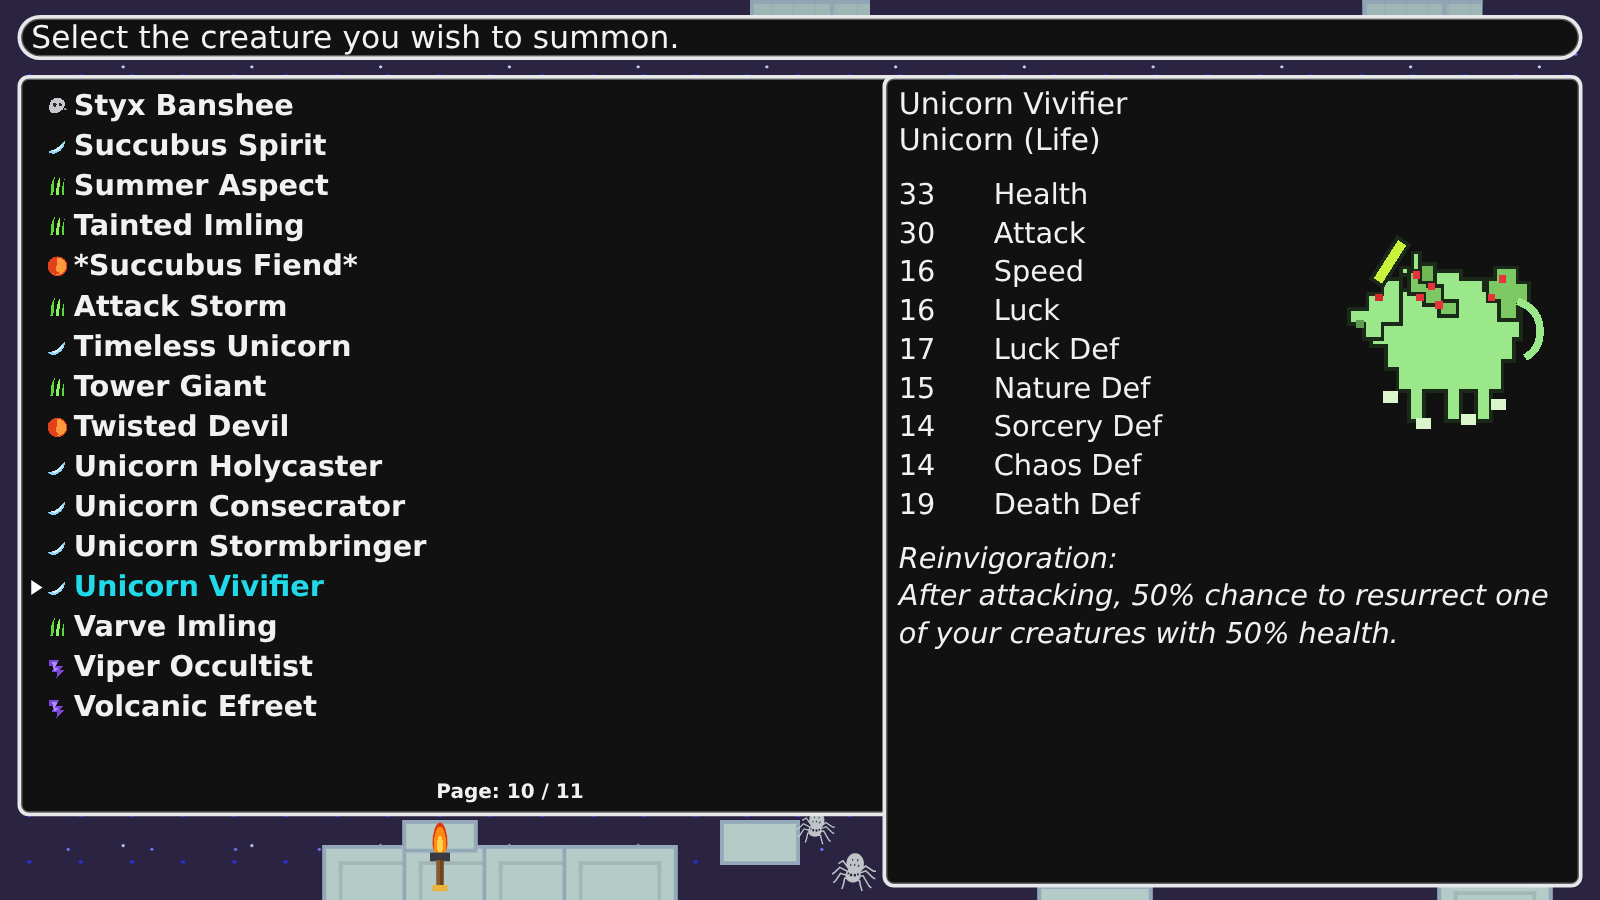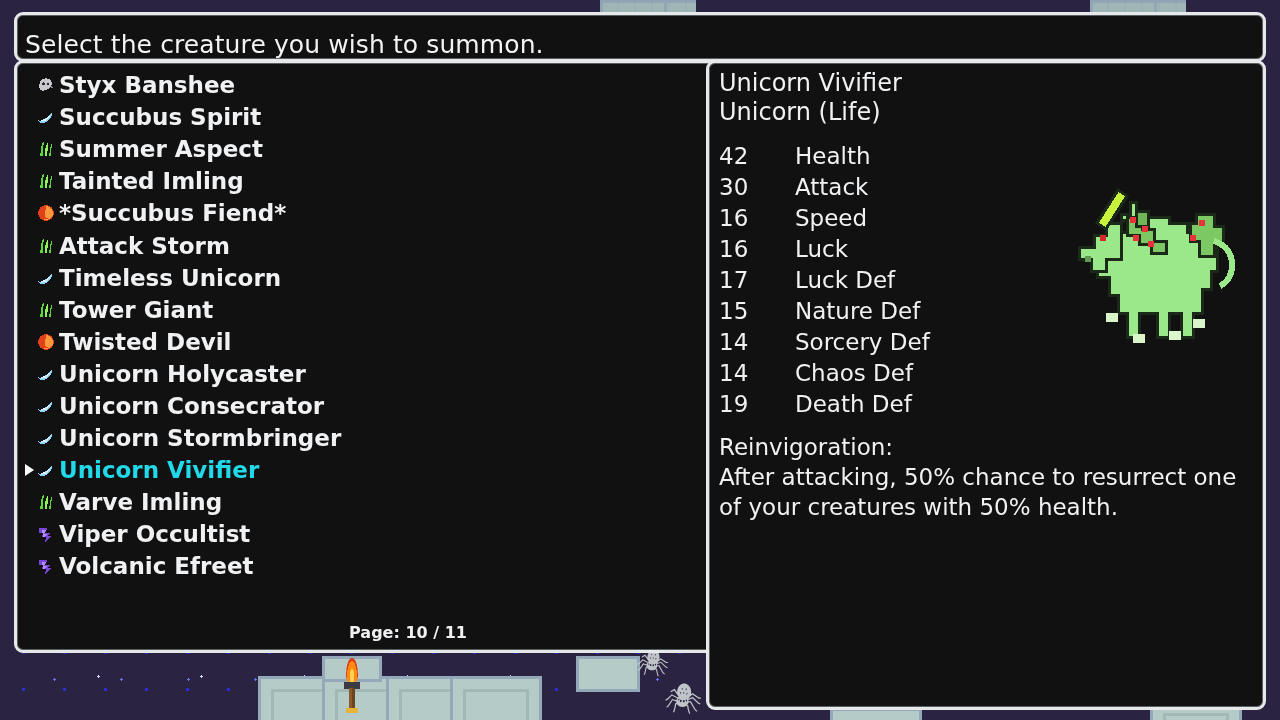--- a/index.html
+++ b/index.html
@@ -119,24 +119,25 @@
     position: absolute;
     background: #111111;
     border: 3px solid #e6e8ea;
     border-radius: 9px;
     box-shadow: 0 0 0 1px #5a5f63 inset;
     box-sizing: border-box;
   }
 
   
   #prompt-bar {
-    left: 14px; top: 12px; width: 1252px; height: 50px;
+    left: 14px; top: 12px; width: 1252px; height: 36px;
     display: flex;
-    align-items: flex-end;
+    align-items: flex-start;
     padding-left: 8px;
+    border-radius: 20px;
   }
   #prompt-text {
     color: #f2f3f5;
     font-size: 25px;
     letter-spacing: .1px;
     white-space: nowrap;
   }
 
   
   #list-panel {
@@ -218,20 +219,21 @@
     padding: 0;
     vertical-align: top;
   }
   #stats-table td.val { width: 76px; }
   #ability-block {
     margin-top: 12px;
     color: #f0f1f3;
     font-size: 23px;
     line-height: 30px;
     max-width: 524px;
+    font-style: italic;
   }
 
   
   #sprite-wrap {
     position: absolute;
     right: 22px;
     top: 118px;
     width: 180px;
     height: 180px;
   }
@@ -438,21 +440,21 @@
     <div id="page-indicator">Page: 10 / 11</div>
   </div>
 
   <div class="frame" id="detail-panel">
     <div id="detail-name">Unicorn Vivifier</div>
     <div id="detail-type">Unicorn (Life)</div>
 
     <table id="stats-table">
       <tbody id="stats-body">
           <tr>
-            <td class="val">42</td>
+            <td class="val">33</td>
             <td class="lbl">Health</td>
           </tr>
           <tr>
             <td class="val">30</td>
             <td class="lbl">Attack</td>
           </tr>
           <tr>
             <td class="val">16</td>
             <td class="lbl">Speed</td>
           </tr>

